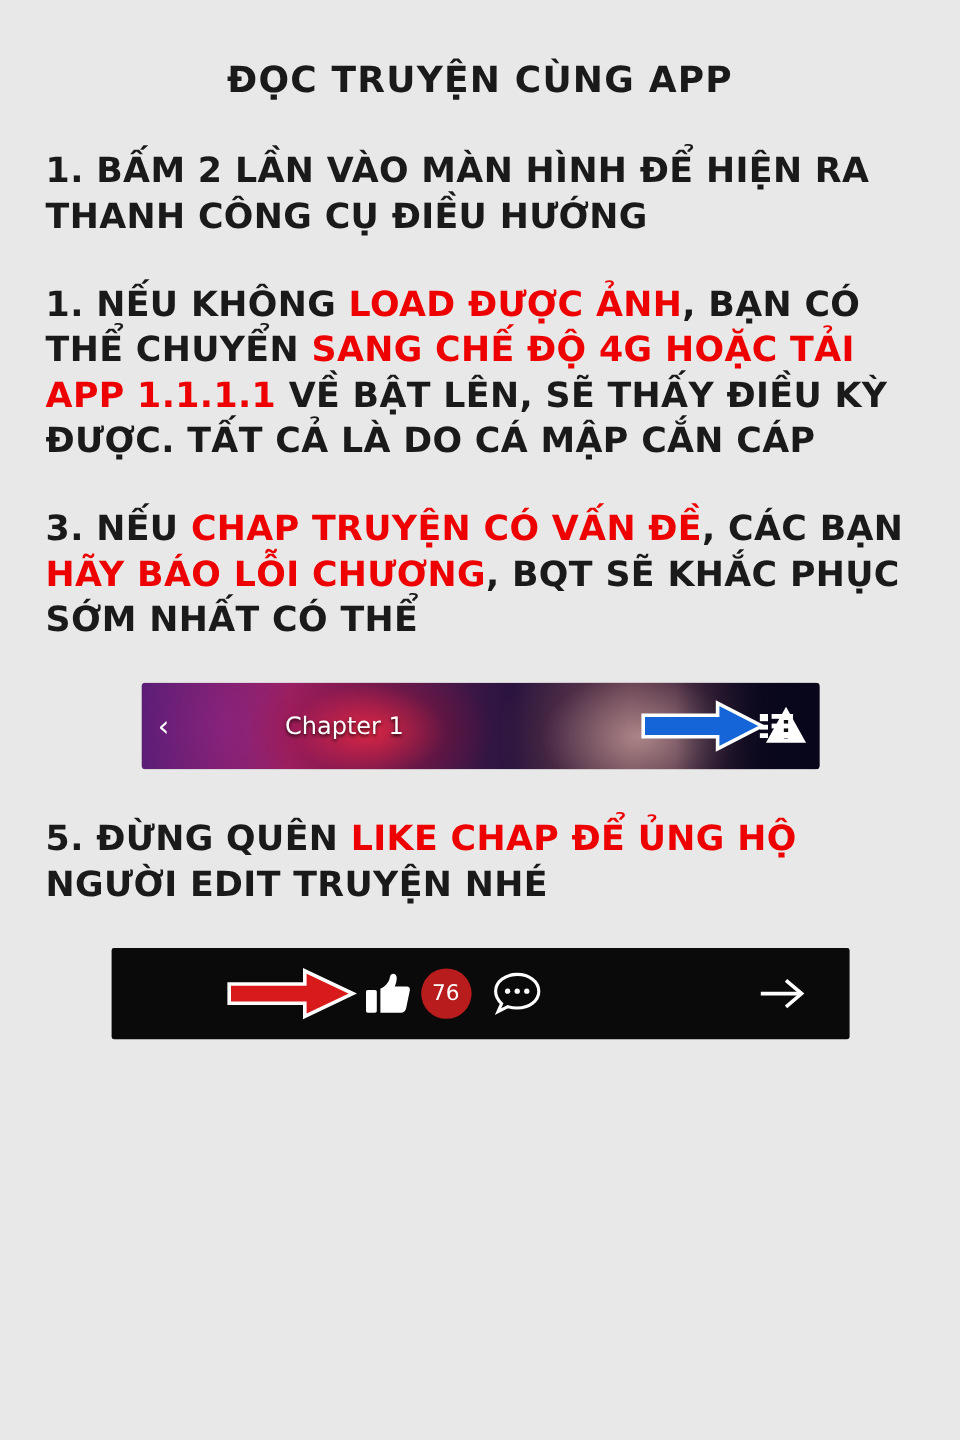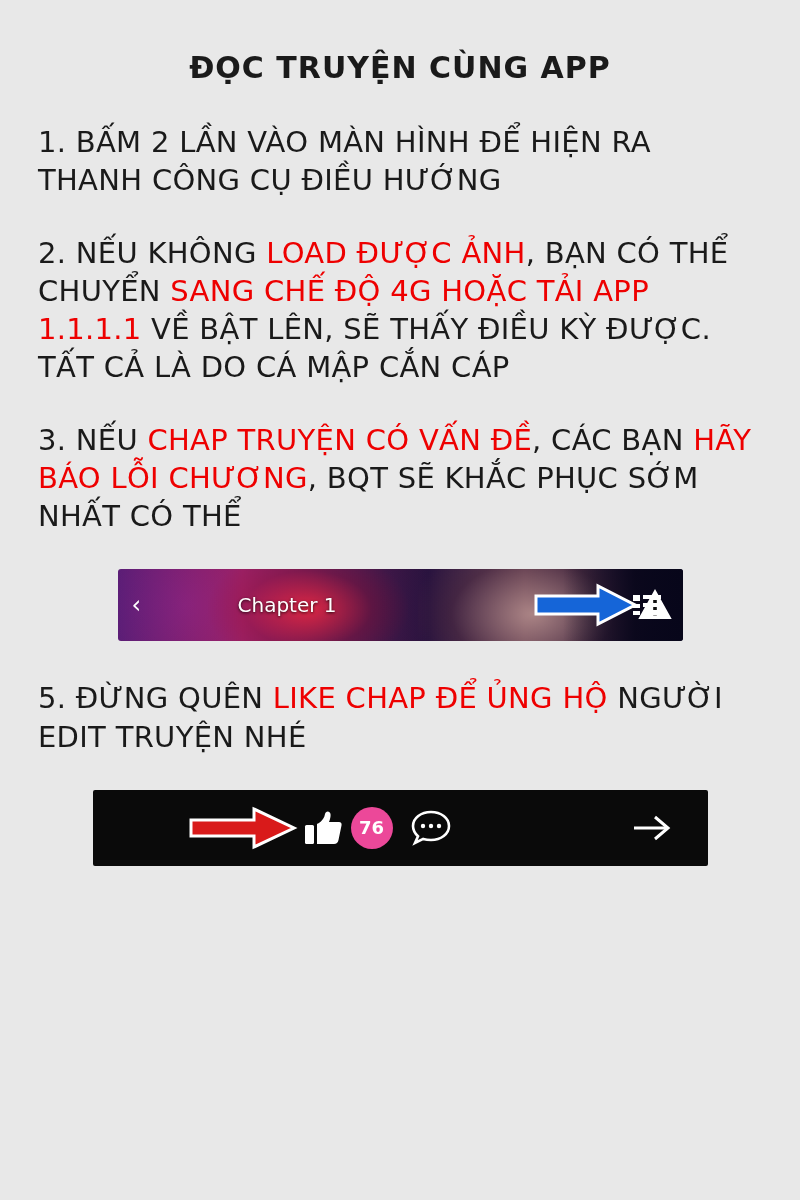--- a/index.html
+++ b/index.html
@@ -24,21 +24,21 @@
   .title {
     text-align: center;
     font-size: 30px;
     font-weight: bold;
     letter-spacing: 1px;
     margin: 10px 0 38px 0;
     color: #1a1a1a;
   }
   .item {
     font-size: 29px;
-    font-weight: normal;
+    font-weight: bold;
     line-height: 1.32;
     letter-spacing: 0.3px;
     margin-bottom: 34px;
     color: #1a1a1a;
   }
   .red {
     color: #ee0000;
     margin-top: 43px;
   }
   
@@ -129,24 +129,24 @@
     left: 210px; top: 50%;
     transform: translateY(-50%);
     width: 40px; height: 40px;
   }
   .bb-count {
     position: absolute;
     left: 258px; top: 50%;
     transform: translateY(-50%);
     width: 42px; height: 42px;
     border-radius: 50%;
-    background: #ec4899;
+    background: #b91c1c;
     color: #ffffff;
     font-size: 18px;
-    font-weight: bold;
+    font-weight: normal;
     display: flex;
     align-items: center;
     justify-content: center;
     letter-spacing: 0;
   }
   .bb-comment {
     position: absolute;
     left: 318px; top: 50%;
     transform: translateY(-50%);
     width: 40px; height: 36px;
@@ -163,21 +163,21 @@
 
 <div class="page">
 
   <div class="title">ĐỌC TRUYỆN CÙNG APP</div>
 
   <div class="item">
     <span>1. BẤM 2 LẦN VÀO MÀN HÌNH ĐỂ HIỆN RA THANH CÔNG CỤ ĐIỀU HƯỚNG</span>
   </div>
 
   <div class="item">
-    <span>2. NẾU KHÔNG </span><span class="red">LOAD ĐƯỢC ẢNH</span><span>, BẠN CÓ THỂ CHUYỂN </span><span class="red">SANG CHẾ ĐỘ 4G HOẶC TẢI APP 1.1.1.1</span><span> VỀ BẬT LÊN, SẼ THẤY ĐIỀU KỲ ĐƯỢC. TẤT CẢ LÀ DO CÁ MẬP CẮN CÁP</span>
+    <span>1. NẾU KHÔNG </span><span class="red">LOAD ĐƯỢC ẢNH</span><span>, BẠN CÓ THỂ CHUYỂN </span><span class="red">SANG CHẾ ĐỘ 4G HOẶC TẢI APP 1.1.1.1</span><span> VỀ BẬT LÊN, SẼ THẤY ĐIỀU KỲ ĐƯỢC. TẤT CẢ LÀ DO CÁ MẬP CẮN CÁP</span>
   </div>
 
   <div class="item">
     <span>3. NẾU </span><span class="red">CHAP TRUYỆN CÓ VẤN ĐỀ</span><span>, CÁC BẠN </span><span class="red">HÃY BÁO LỖI CHƯƠNG</span><span>, BQT SẼ KHẮC PHỤC SỚM NHẤT CÓ THỂ</span>
   </div>
 
   <div class="banner-chapter">
     <div class="glow1"></div>
     <div class="glow2"></div>
     <div class="glow3"></div>

